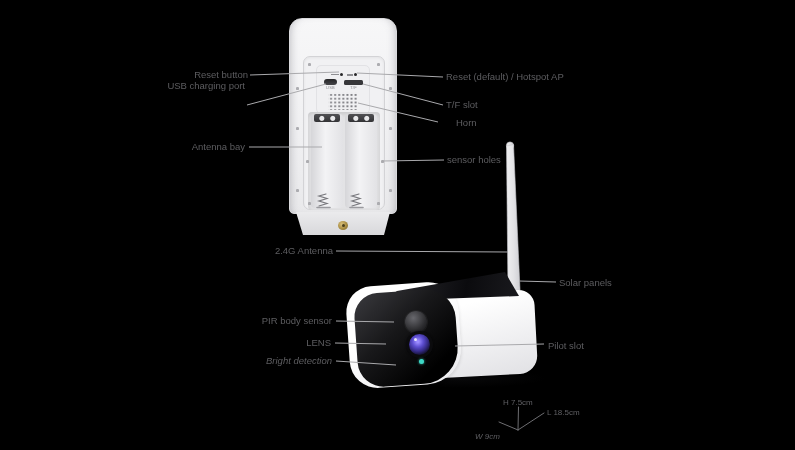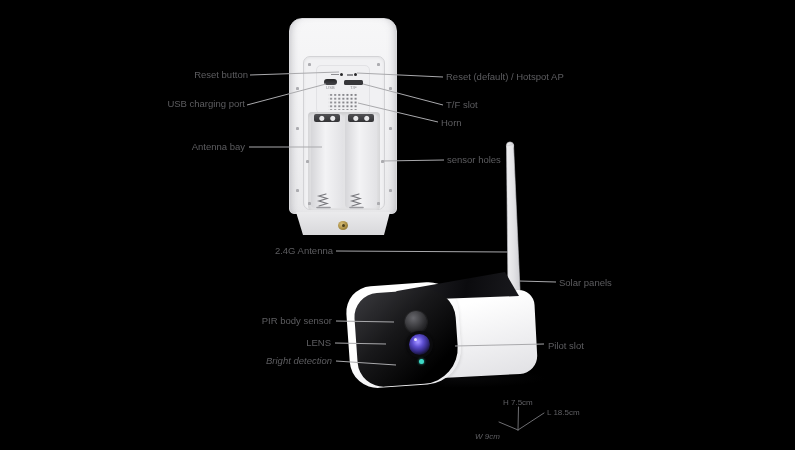--- a/index.html
+++ b/index.html
@@ -168,25 +168,25 @@
     <line class="ldr" x1="335" y1="343" x2="386" y2="344"></line>
     <line class="ldr" x1="336" y1="361" x2="396" y2="365"></line>
     <line class="ldr" x1="455" y1="346" x2="544" y2="344"></line>
 
     <line class="dimline" x1="518" y1="430" x2="518.5" y2="407"></line>
     <line class="dimline" x1="518" y1="430" x2="499" y2="422"></line>
     <line class="dimline" x1="518" y1="430" x2="544" y2="413"></line>
   </svg>
 
   <div class="lbl r" style="left:140px;top:69px;width:108px;">Reset button</div>
-  <div class="lbl r" style="left:135px;top:98px;width:110px;">USB charging port</div>
+  <div class="lbl r" style="left:135px;top:80px;width:110px;">USB charging port</div>
   <div class="lbl r" style="left:137px;top:141px;width:108px;">Antenna bay</div>
   <div class="lbl" style="left:446px;top:71px;">Reset (default) / Hotspot AP</div>
   <div class="lbl" style="left:446px;top:99px;">T/F slot</div>
-  <div class="lbl" style="left:441px;top:117px;">Horn</div>
+  <div class="lbl" style="left:456px;top:117px;">Horn</div>
   <div class="lbl" style="left:447px;top:154px;">sensor holes</div>
   <div class="lbl r" style="left:245px;top:245px;width:88px;">2.4G Antenna</div>
   <div class="lbl" style="left:559px;top:277px;">Solar panels</div>
   <div class="lbl r" style="left:230px;top:315px;width:102px;">PIR body sensor</div>
   <div class="lbl r" style="left:230px;top:337px;width:101px;text-align:right;">LENS</div>
   <div class="lbl r" style="left:230px;top:355px;width:102px;font-style:italic;">Bright detection</div>
   <div class="lbl" style="left:548px;top:340px;">Pilot slot</div>
 
   <div class="dimlbl" style="left:503px;top:398px;">H 7.5cm</div>
   <div class="dimlbl" style="left:475px;top:432px;font-style:italic;">W 9cm</div>

